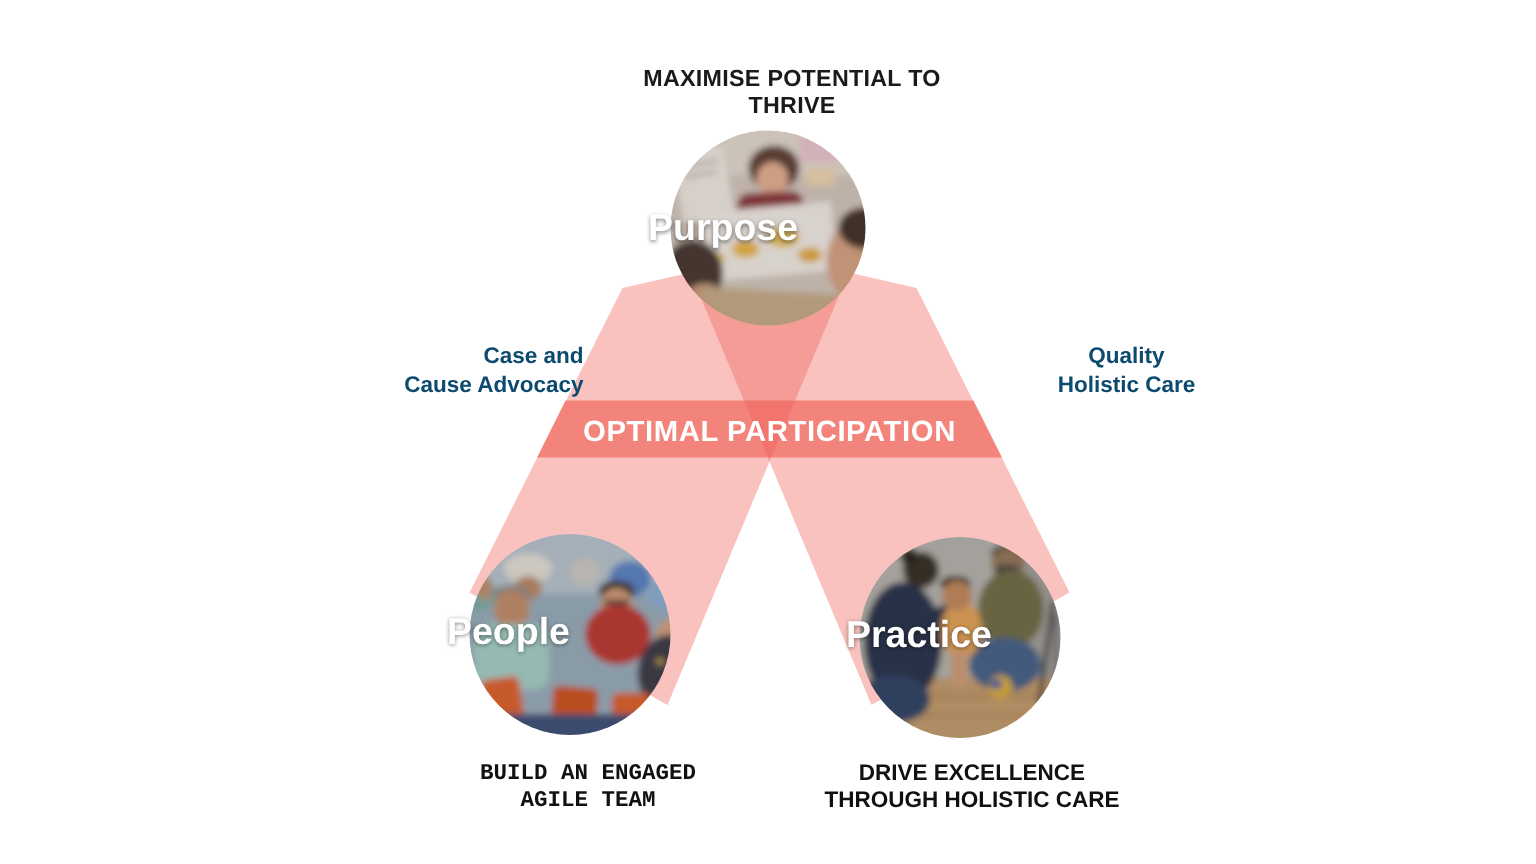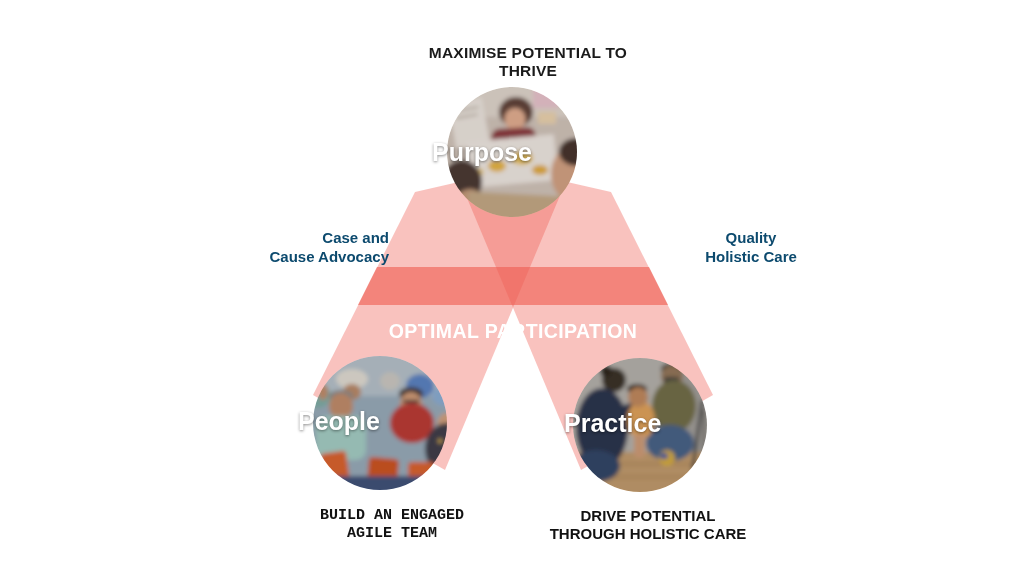--- a/index.html
+++ b/index.html
@@ -9,21 +9,21 @@
     padding-left:32px;
   }
   .stage svg{position:absolute;left:0;top:0;}
   .txt{position:absolute;font-weight:bold;z-index:5;}
   .title{
     left:398px;top:44px;width:260px;text-align:center;
     font-size:15.5px;letter-spacing:.2px;color:#1a1a1a;line-height:18px;
   }
   .band-label{
     left:363px;top:277px;width:300px;text-align:center;
-    font-size:19.5px;letter-spacing:.4px;color:#ffffff;margin-top:43px;
+    font-size:19.5px;letter-spacing:.4px;color:#ffffff;
   }
   .circle-label{
     width:160px;font-size:25px;color:#ffffff;
     text-shadow:0 1px 3px rgba(0,0,0,.45);
   }
   .purpose-label{left:432px;top:138px;}
   .people-label{left:298px;top:407px;}
   .practice-label{left:564px;top:409px;}
   .edge-label{
     font-size:15px;line-height:19px;color:#0c4a6e;
@@ -173,17 +173,17 @@
 
   <div class="txt edge-label edge-bottom">
   </div>
 
   <div class="txt caption caption-people">
     <div>BUILD AN ENGAGED</div>
     <div>AGILE TEAM</div>
   </div>
 
   <div class="txt caption caption-practice">
-    <div>DRIVE POTENTIAL</div>
+    <div>DRIVE EXCELLENCE</div>
     <div>THROUGH HOLISTIC CARE</div>
   </div>
 
 </div>
 
 </body></html>

